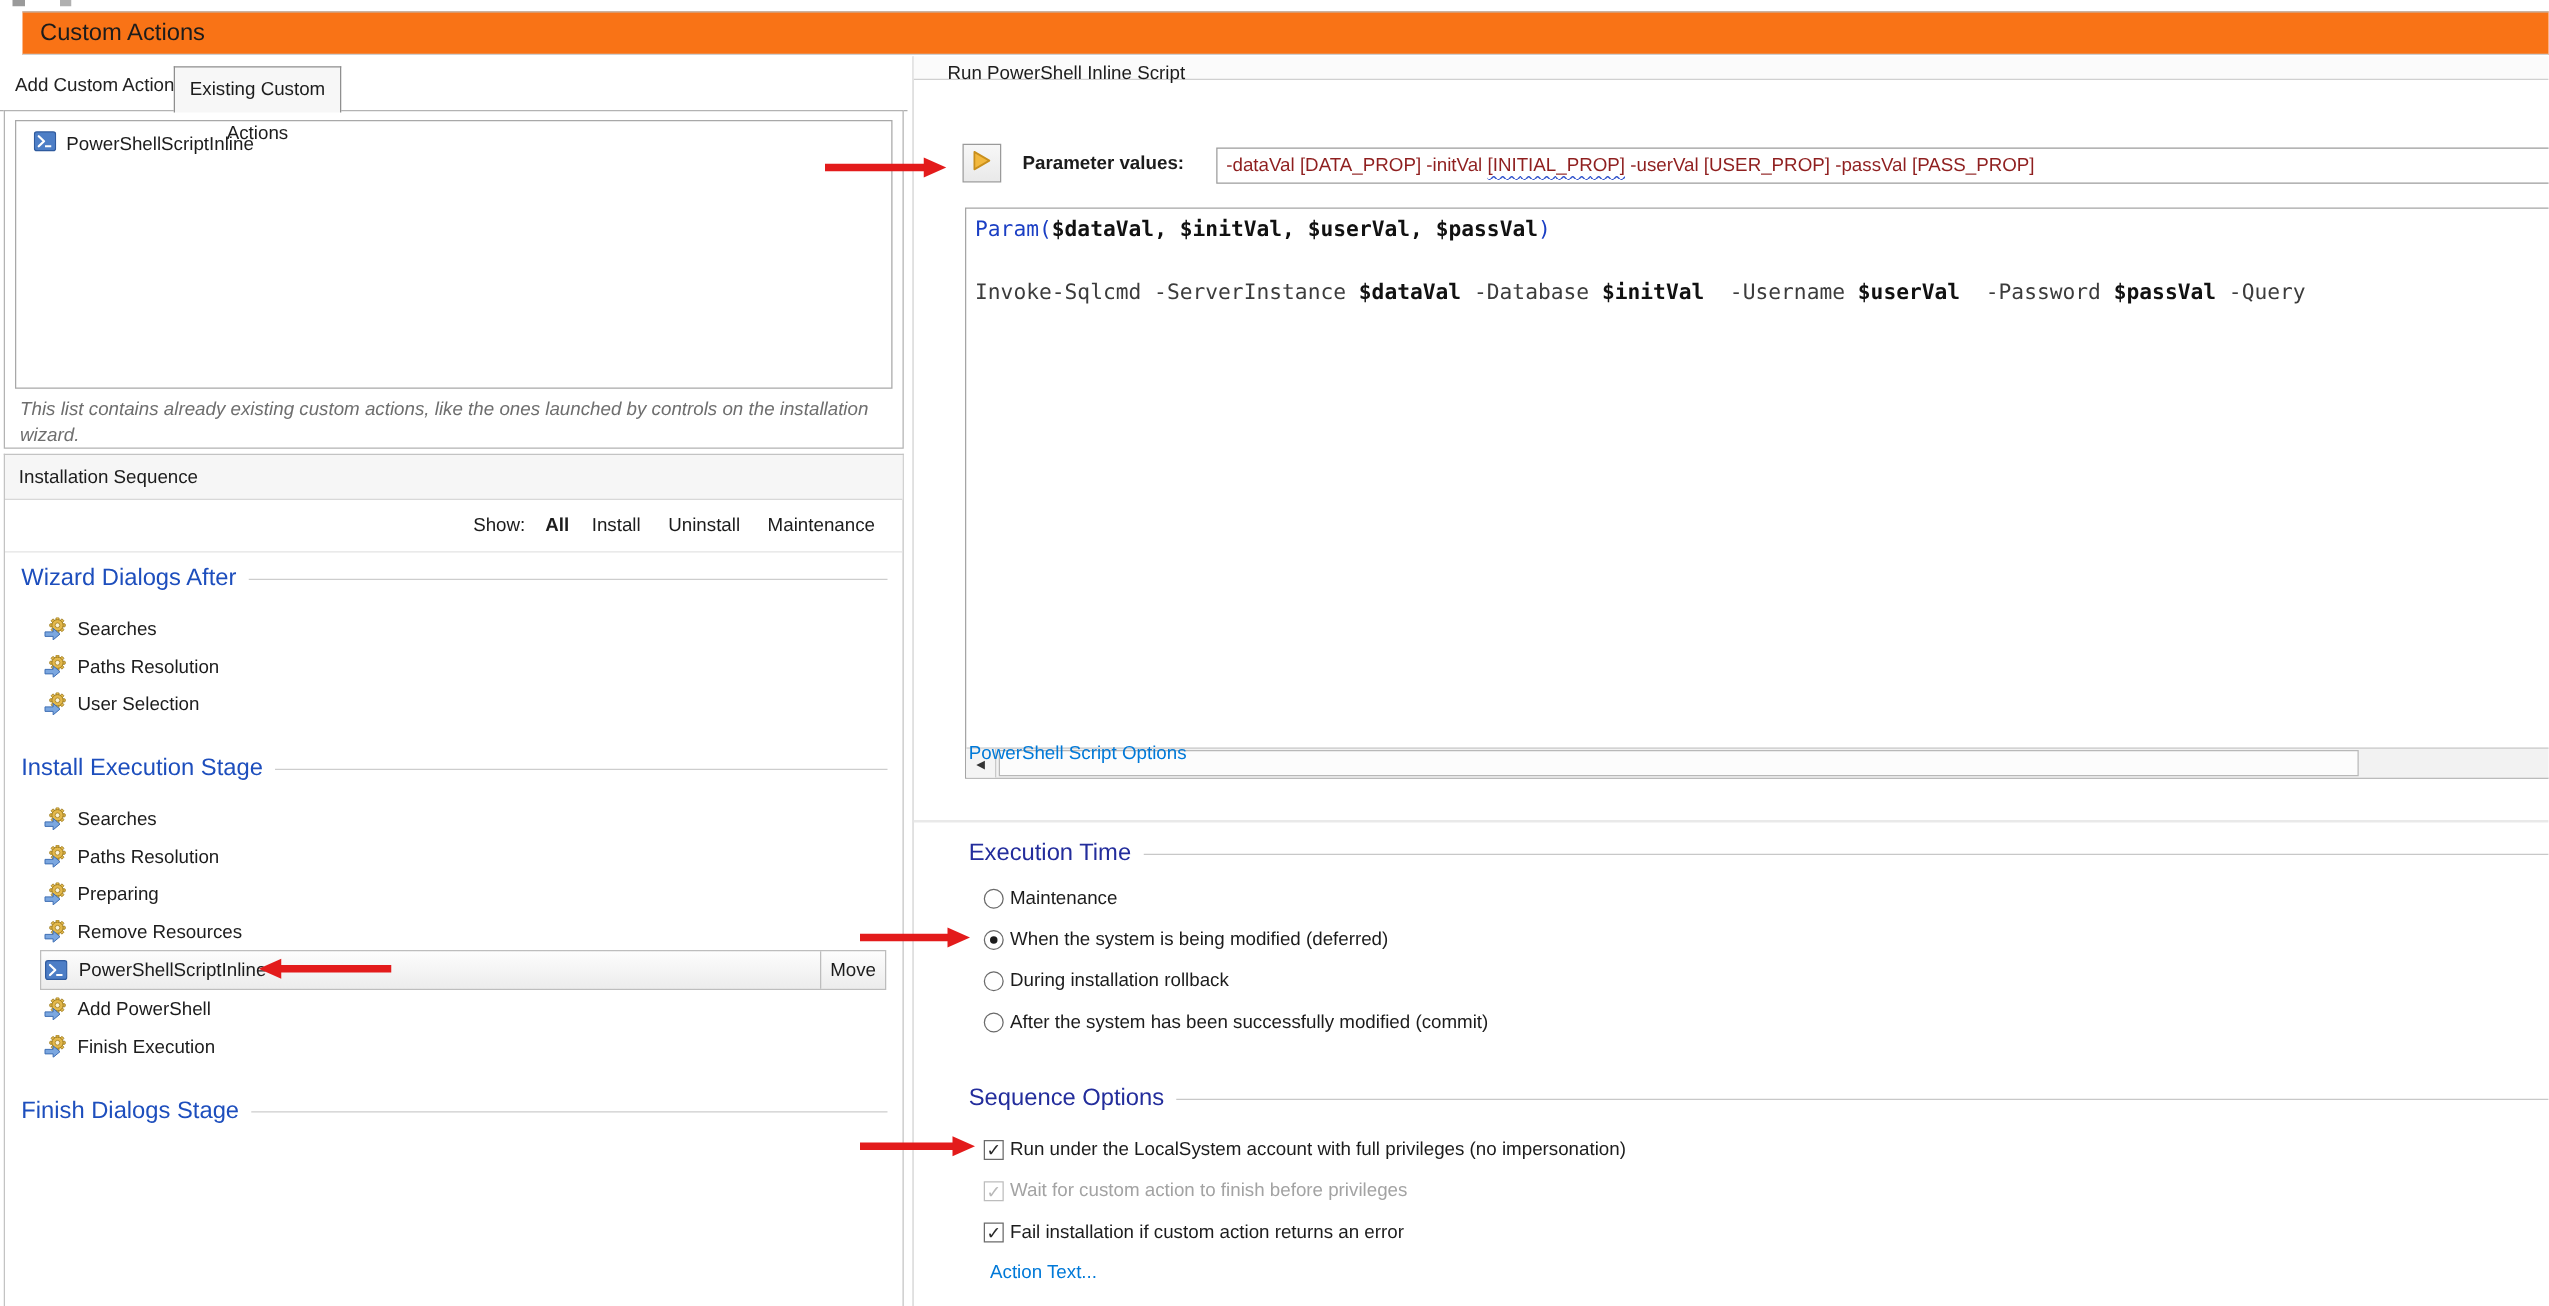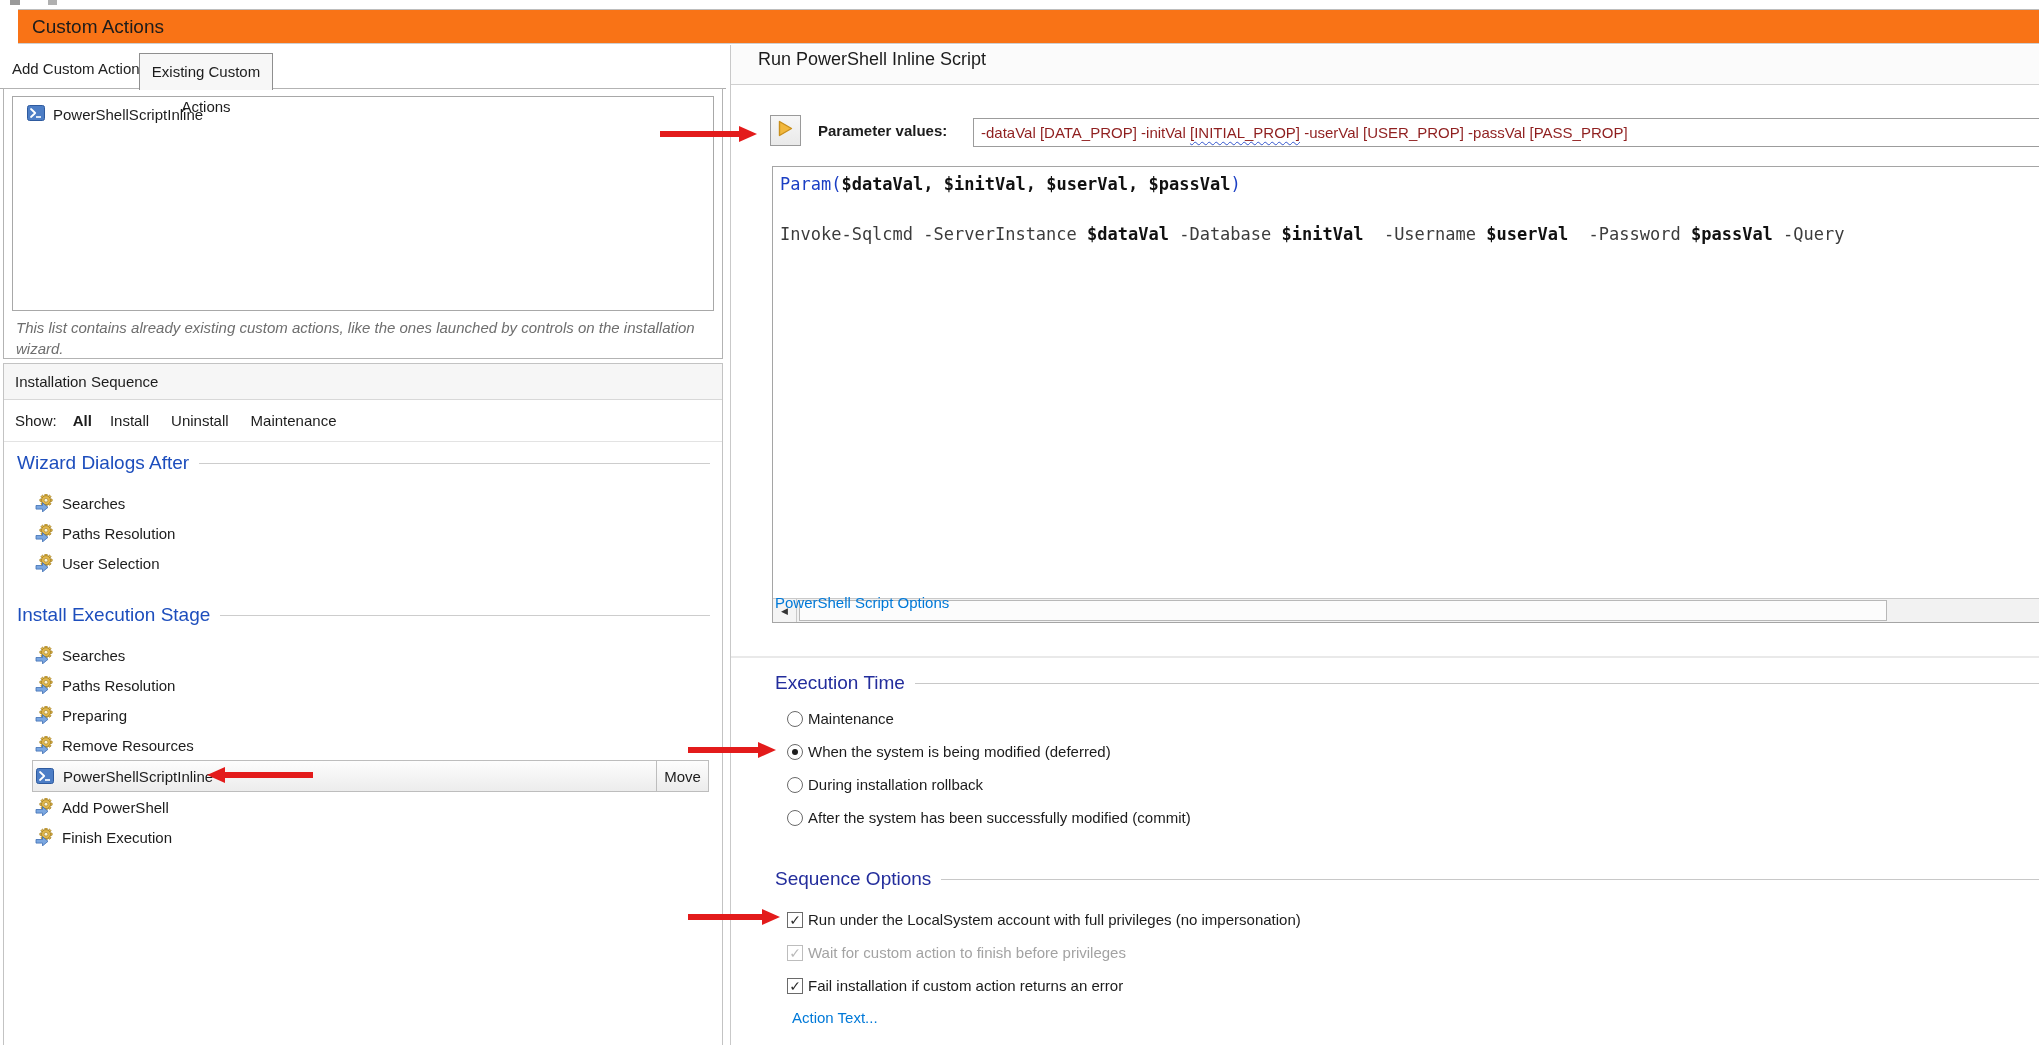--- a/index.html
+++ b/index.html
@@ -25,21 +25,21 @@
   .tab-active{position:absolute; left:139px; top:3px; width:134px; height:37px; background:#f7f7f7;
     border:1px solid #8f8f8f; border-bottom:none; z-index:2; text-align:center; line-height:35px; font-size:15px;}
   .tab-frame{position:absolute; left:3px; top:88px; width:720px; height:271px; border:1px solid #b3b3b3; background:#fff;}
   .actions-list{position:absolute; left:8px; top:7px; width:702px; height:215px; border:1px solid #a8a8a8; background:#fff;}
   .action-item{display:flex; align-items:center; gap:8px; padding:7px 8px 0 14px; font-size:15px;}
   .note{position:absolute; left:12px; top:228px; width:680px; font-size:15px; font-style:italic; color:#6e6e6e; line-height:21px;}
 
   .seq-group{position:absolute; left:3px; top:363px; width:720px; height:682px;
     border-left:1px solid #c3c3c3; border-right:1px solid #c3c3c3; border-top:1px solid #c3c3c3; background:#fff;}
   .seq-header{height:36px; line-height:36px; padding-left:11px; font-size:15px; background:#f6f6f6; border-bottom:1px solid #d8d8d8;}
-  .show-row{height:42px; display:flex; align-items:center; padding-left:11px; border-bottom:1px solid #e3e3e3; font-size:15px;}
+  .show-row{height:42px; display:flex; align-items:center; padding-left:11px; border-bottom:1px solid #e3e3e3; font-size:15px;justify-content:flex-end;}
   .show-row .lbl{margin-right:16px;}
   .filter{margin-right:22px; cursor:default;}
   .filter.active{font-weight:bold; margin-right:18px;}
 
   .tree{padding-top:4px;}
   .stage-heading{display:flex; align-items:center; height:30px; margin:2px 0 10px 0; padding-left:13px;
     font-size:19px; color:var(--c-stage); white-space:nowrap;}
   .stage-heading .rule{flex:1; height:1px; background:#cdcdcd; margin:0 12px 0 10px;}
   .stage-items{margin-bottom:0;}
   .stage-items + .stage-heading{margin-top:22px;}
@@ -48,22 +48,22 @@
   .tree-item.selected{height:32px; margin:0 13px 0 28px; padding-left:3px;
     border:1px solid #bdbdbd; background:linear-gradient(#fdfdfd,#ececec); position:relative;}
   .move-btn{position:absolute; right:0; top:0; bottom:0; width:52px; border-left:1px solid #bdbdbd;
     display:flex; align-items:center; justify-content:center; font-size:15px; color:#1c1c1c;}
 
   
   .splitter{position:absolute; left:730px; top:45px; bottom:0; width:1px; background:#c9c9c9;}
 
   
   .rpanel{position:absolute; left:731px; top:45px; width:1308px; height:1000px; background:#fff;}
-  .rpanel-header{position:absolute; left:0; top:0; right:0; height:40px; background:#fbfbfb;
-    border-bottom:1px solid #d0d0d0; line-height:28px; padding-left:27px; font-size:18px;}
+  .rpanel-header{position:absolute; left:0; top:0; right:0; height:19px; background:#fbfbfb;
+    border-bottom:1px solid #d0d0d0; line-height:28px; padding-left:27px; font-size:15px;}
 
   .play-btn{position:absolute; left:39px; top:70px; width:31px; height:31px; border:1px solid #9a9a9a;
     background:linear-gradient(#f7f7f7,#e9e9e9); display:flex; align-items:center; justify-content:center;}
   .param-label{position:absolute; left:87px; top:70px; height:31px; line-height:31px; font-size:15px;font-weight:bold;}
   .param-input{position:absolute; left:242px; top:73px; width:1080px; height:29px; border:1px solid #9c9c9c;
     background:#fff; font-size:15px; line-height:27px; padding-left:7px; color:var(--c-maroon); white-space:pre; overflow:hidden;}
   .wavy{text-decoration:underline; text-decoration-style:wavy; text-decoration-color:#3355cc; text-underline-offset:3px; text-decoration-thickness:1px;}
 
   .editor{position:absolute; left:41px; top:121px; width:1290px; height:457px; border:1px solid #a5a5a5; background:#fff;}
   .code{padding:5px 0 0 7px; font-family:"DejaVu Sans Mono", monospace; font-size:17px; line-height:25px;}
@@ -305,20 +305,24 @@
                     <rect x="-1.2" y="-6.2" width="2.4" height="12.4" rx="0.6" transform="rotate(135)"></rect>
                     <circle r="4.5"></circle>
                   </g>
                   <circle r="1.9" fill="#fbf3da" stroke="#9c7a1e" stroke-width="0.6"></circle>
                 </g>
                 <path d="M1 11.5 h6.5 v-2.8 l5.5 4.6 -5.5 4.6 v-2.8 H1 z" fill="#7ba7e0" stroke="#3f6fb4" stroke-width="0.8" stroke-linejoin="round"></path>
               </svg></span>
             <span>Finish Execution</span>
           </div>
         </div>
+        <div class="stage-heading">
+          <span>Finish Dialogs Stage</span>
+          <span class="rule"></span>
+        </div>
       </div>
   </div>
 
   <div class="splitter"></div>
 
   <div class="rpanel">
     <div class="rpanel-header">Run PowerShell Inline Script</div>
 
     <div class="play-btn">
       <span>

